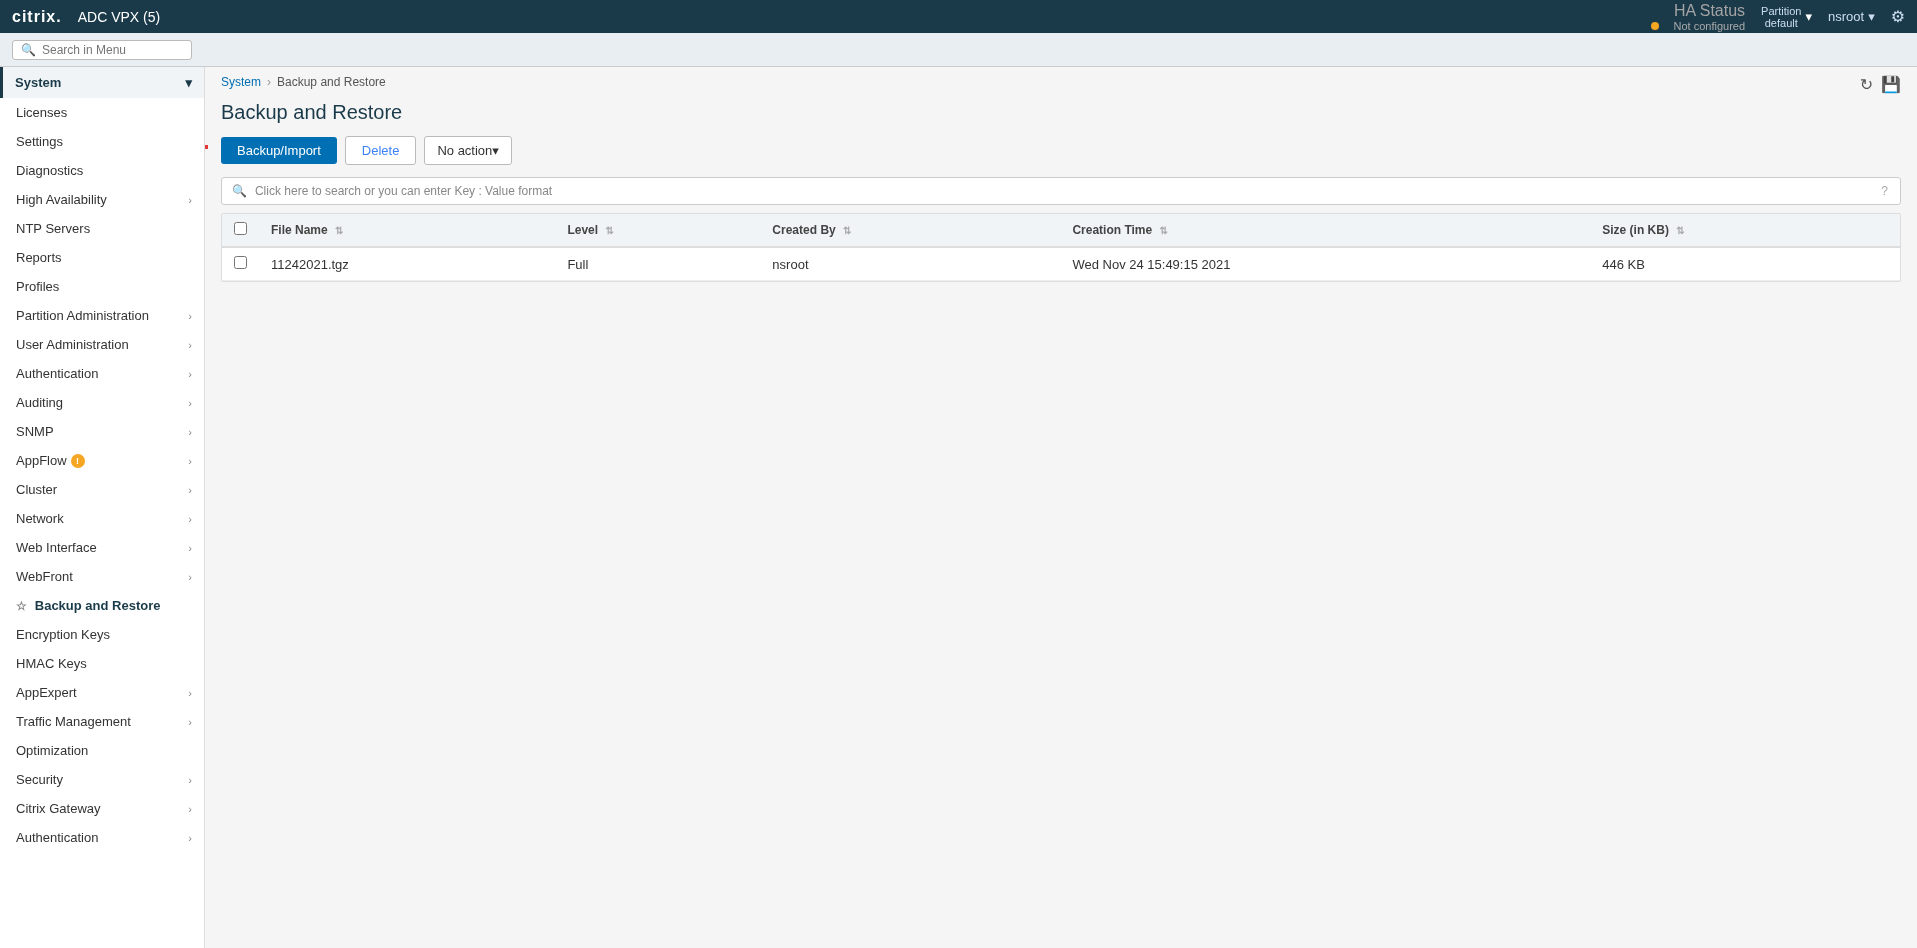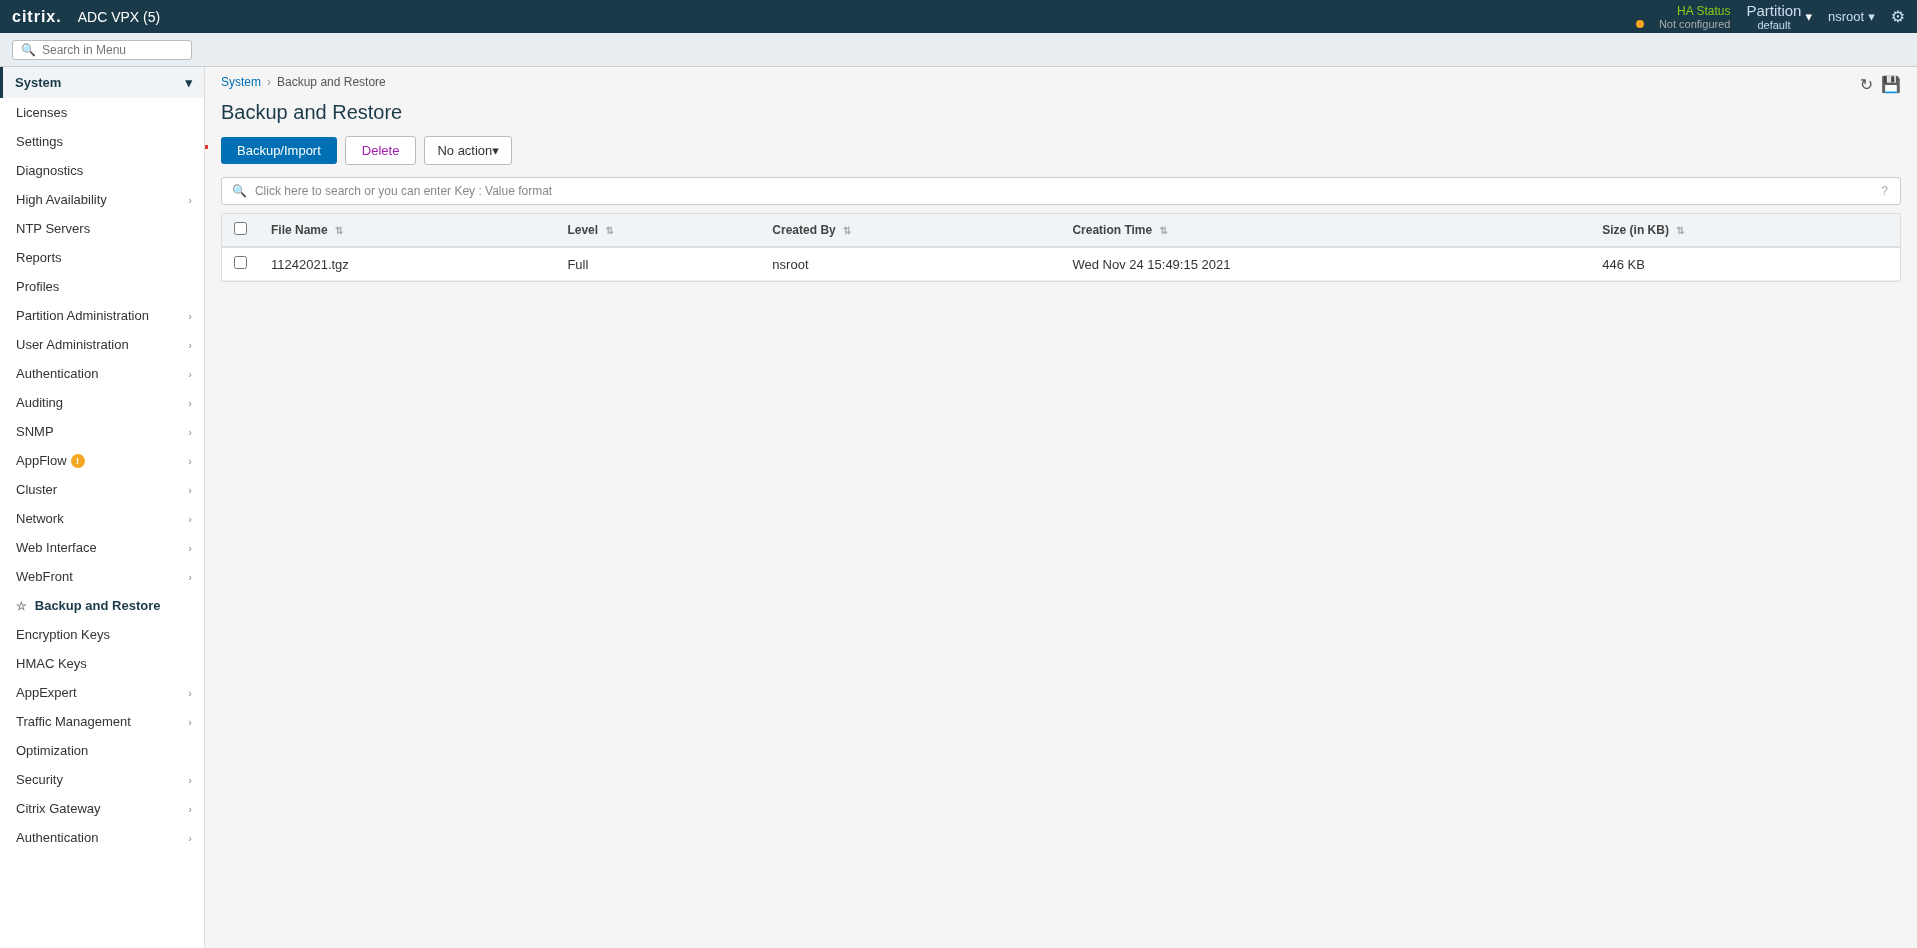--- a/index.html
+++ b/index.html
@@ -53,25 +53,25 @@
       border-bottom: 3px solid #4fc3d8;
       background: rgba(255,255,255,0.08);
     }
     .top-bar-right {
       display: flex;
       align-items: center;
       gap: 16px;
       margin-left: auto;
     }
     .ha-status { text-align: right; }
-    .ha-status .ha-label { font-size: 12px; color: #84cc16; }
+    .ha-status .ha-label { font-size: 16px; color: #a3a3a3; }
     .ha-status .ha-value { font-size: 11px; color: #aaa; display: flex; align-items: center; gap: 15px; }
     .ha-dot { width: 8px; height: 8px; border-radius: 50%; background: #f5a623; display: inline-block; }
     .partition-info { text-align: center; }
-    .partition-info .partition-label { font-size: 15px; color: #cde; }
+    .partition-info .partition-label { font-size: 11px; color: #cde; }
     .partition-info .partition-value { font-size: 11px; color: #cde; }
     .partition-dropdown { display: flex; align-items: center; gap: 4px; cursor: pointer; }
     .user-info { color: #cde; font-size: 13px; cursor: pointer; display: flex; align-items: center; gap: 4px; }
     .gear-icon-top { color: #cde; font-size: 16px; cursor: pointer; }
 
     
     .second-bar {
       background: #e8eef2;
       border-bottom: 1px solid #ccc;
       display: flex;
@@ -189,21 +189,21 @@
     }
     .btn-default {
       background: white;
       color: #333;
       border: 1px solid #bbb;
       padding: 6px 16px;
       border-radius: 3px;
       cursor: pointer;
       font-size: 13px;
     }
-    .btn-default:disabled { color: #a21caf; cursor: not-allowed; }
+    .btn-default:disabled { color: #3b82f6; cursor: not-allowed; }
     .btn-dropdown {
       background: white;
       color: #333;
       border: 1px solid #bbb;
       padding: 6px 12px;
       border-radius: 3px;
       cursor: pointer;
       font-size: 13px;
       display: flex;
       align-items: center;

